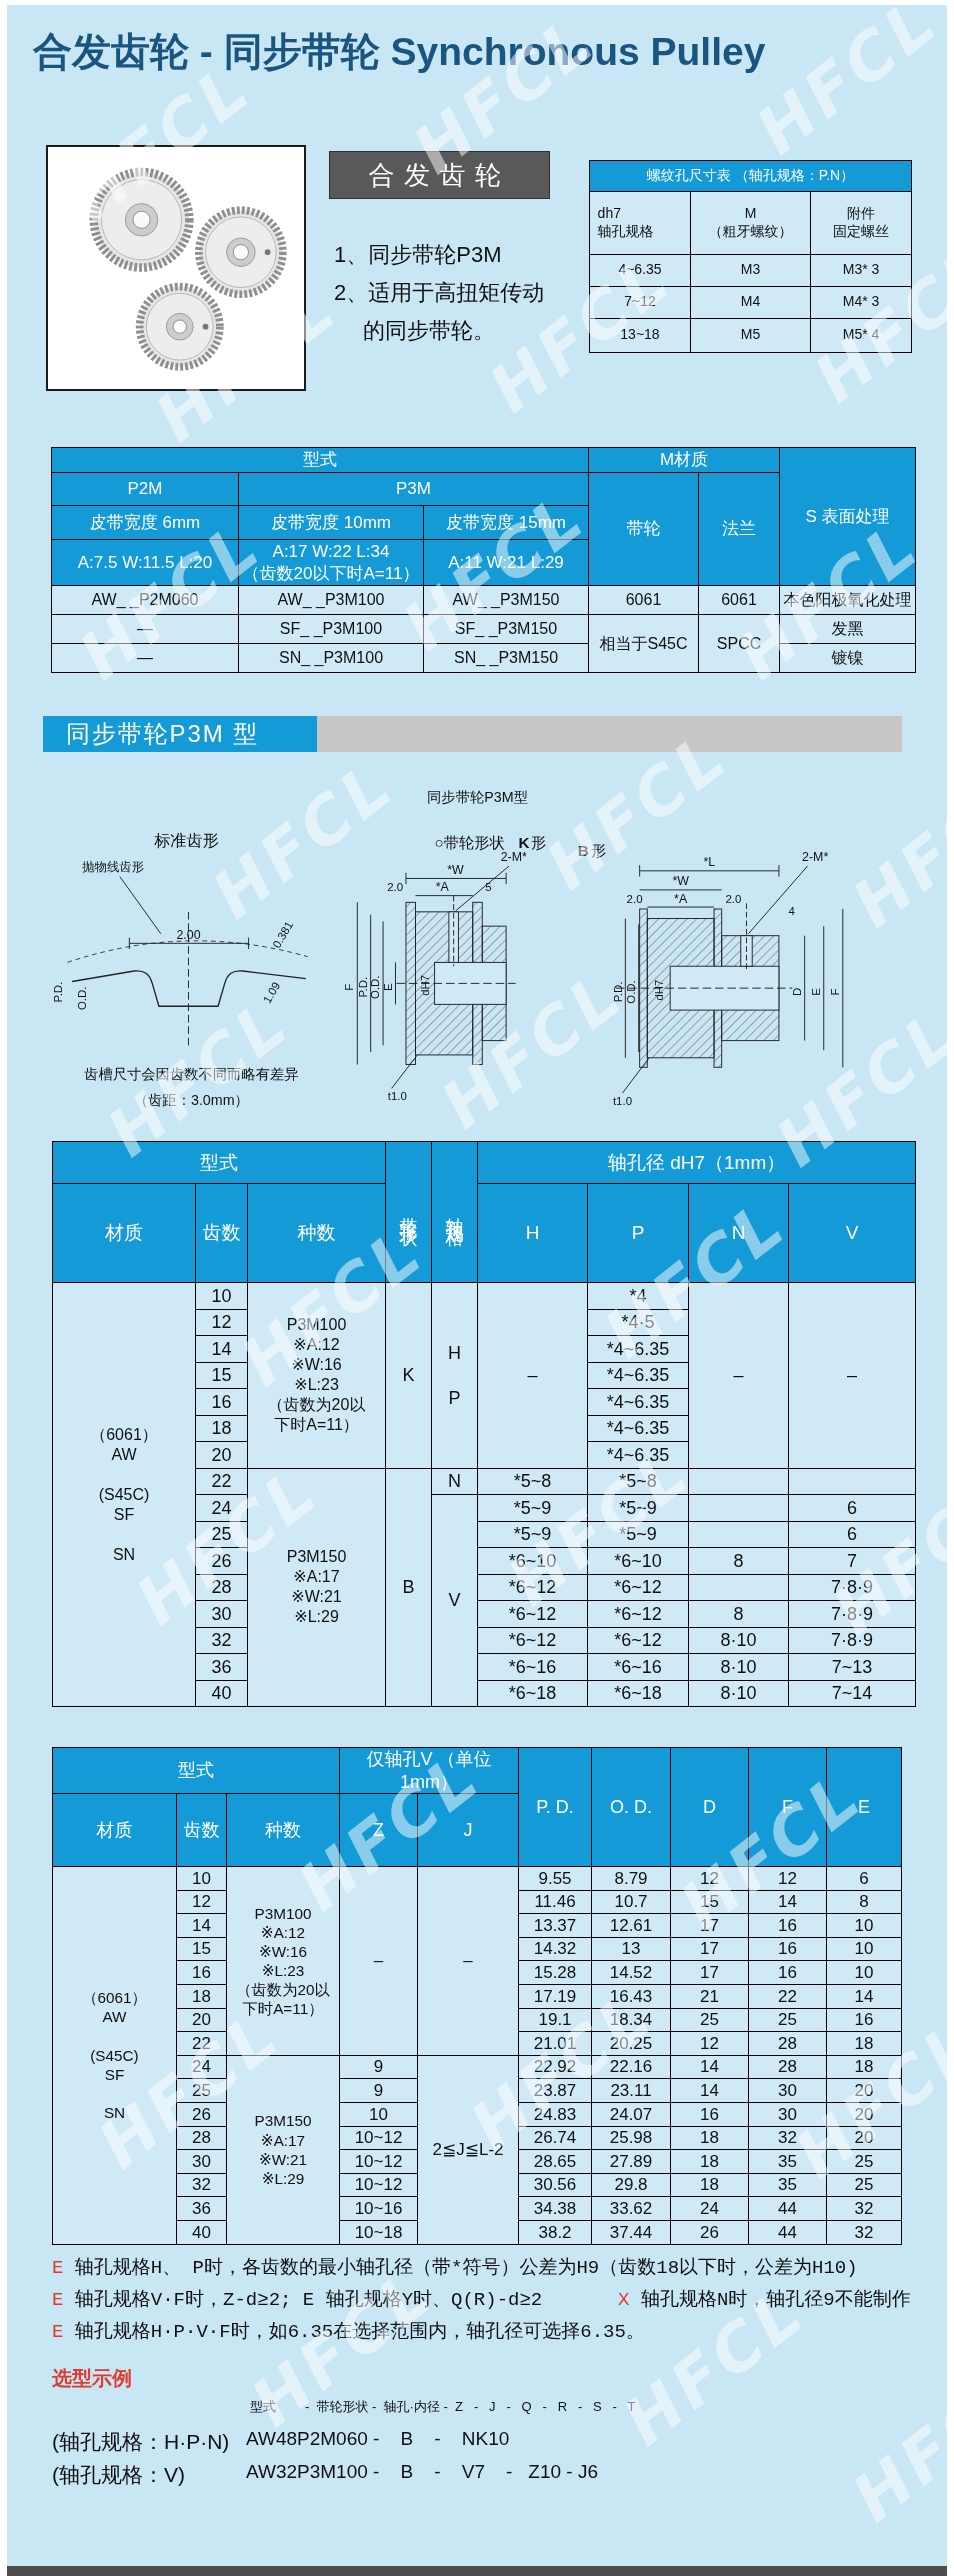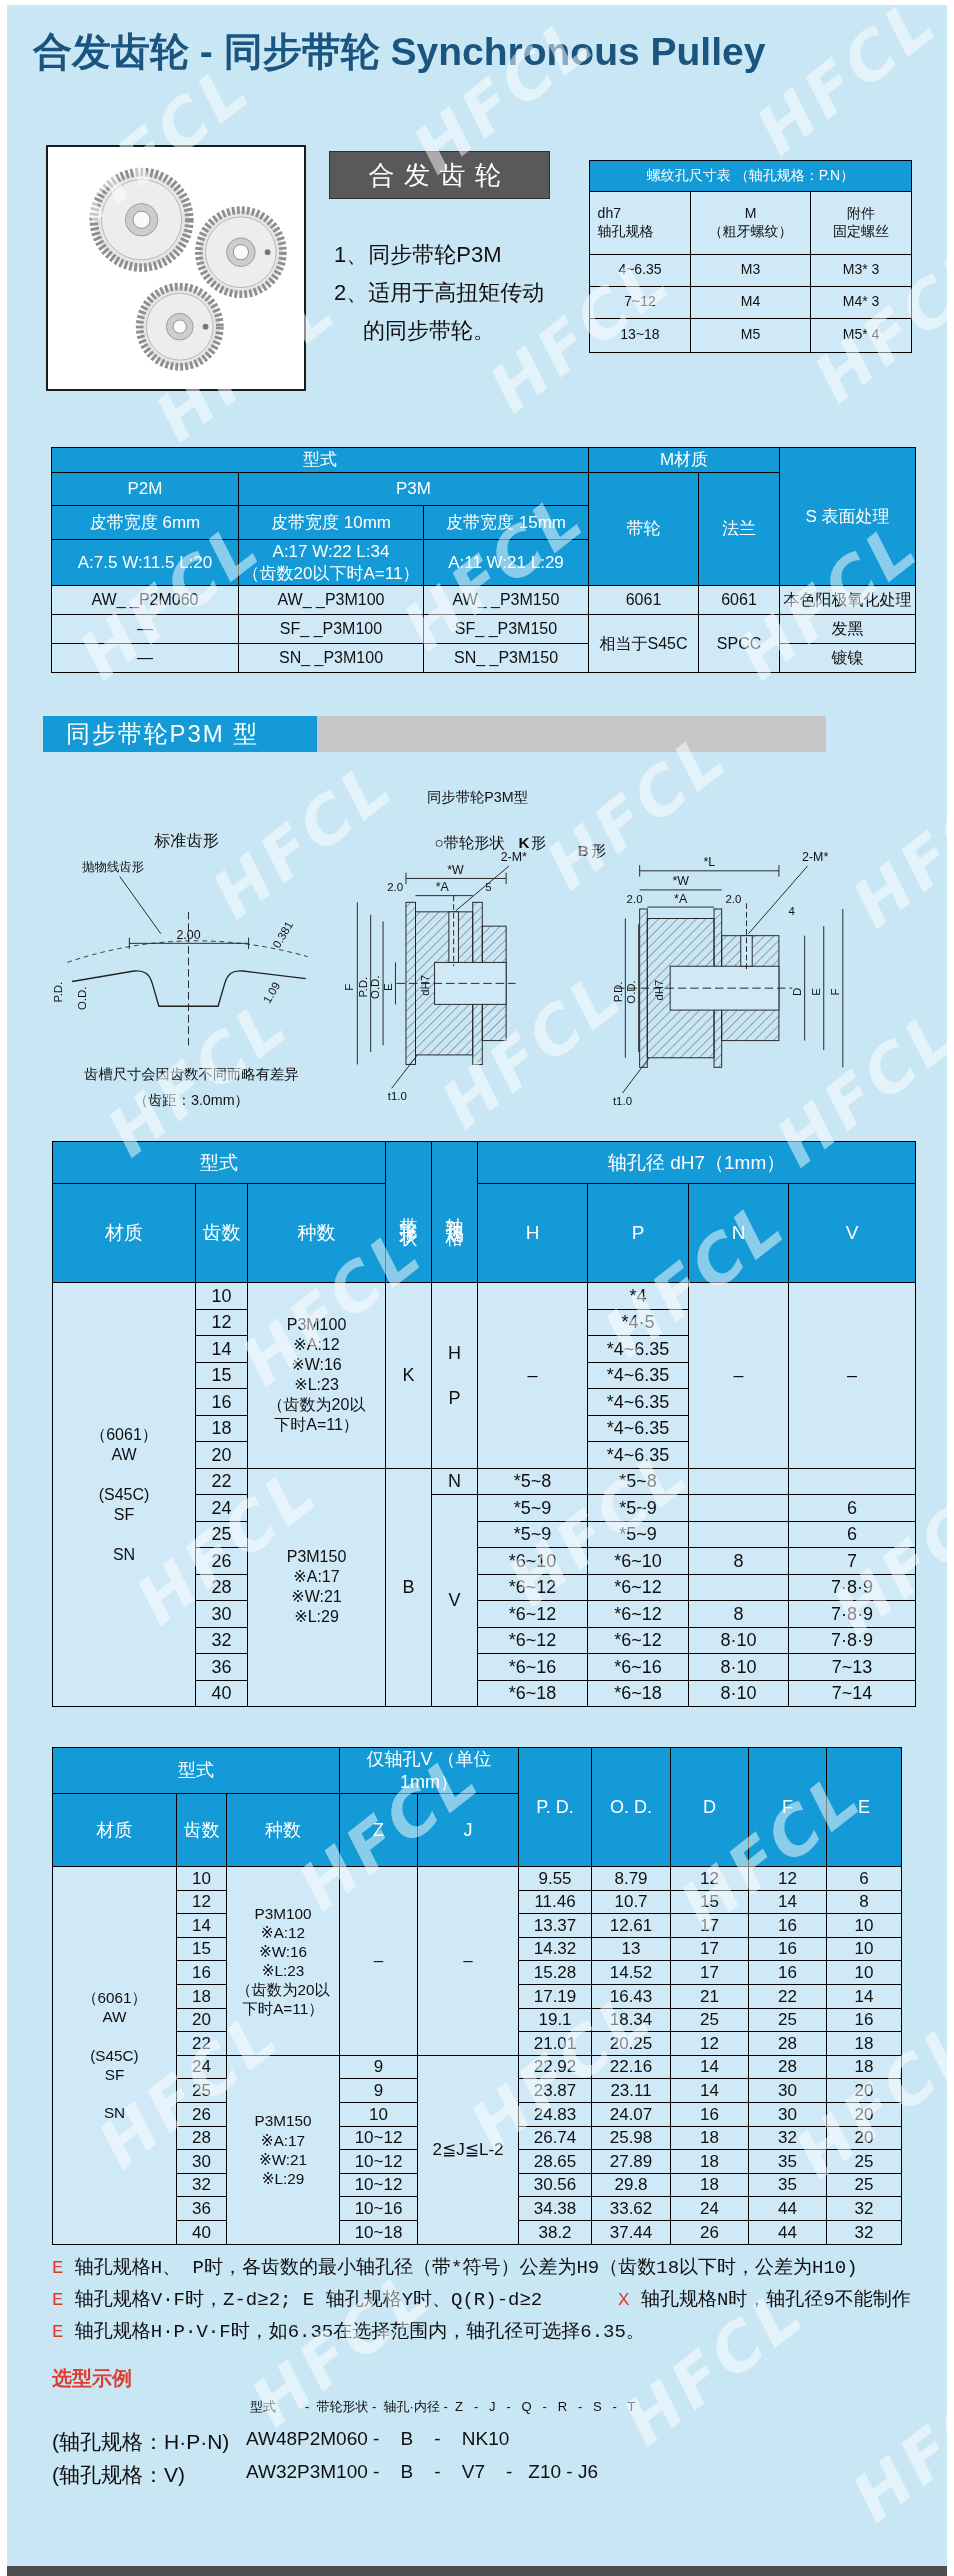--- a/index.html
+++ b/index.html
@@ -29,21 +29,21 @@
   table.tbl td{border:1px solid #000;text-align:center;vertical-align:middle;padding:0 1.9px;
                line-height:1.25;overflow:hidden;}
   table.tbl td.hd{background:#149bd7;color:#ffffff;}
   .pre{white-space:pre-line;}
   .pre-sp{white-space:pre;}
   .left{text-align:left !important;padding-left:7.6px !important;}
 
   .thread-tbl{position:absolute;left:589px;top:160px;width:323px;font-size:14px;}
   .type-tbl{position:absolute;left:51px;top:447px;width:864px;font-size:16px;}
   .type-tbl td.hd{font-size:17px;}
-  .banner{position:absolute;left:43px;top:716px;width:783px;height:36px;display:flex;}
+  .banner{position:absolute;left:43px;top:716px;width:859px;height:36px;display:flex;}
   .banner-blue{width:274px;background:#149bd7;color:#fff;font-size:24px;display:flex;
                align-items:center;padding-left:23px;box-sizing:border-box;letter-spacing:1.9px;}
   .banner-gray{flex:1;background:#c7c7c7;}
   .drawings{position:absolute;left:29px;top:764px;}
 
   .bore-tbl{position:absolute;left:52px;top:1141px;width:864px;font-size:18px;}
   .bore-tbl td.hd{font-size:19px;}
   .bore-tbl .small{font-size:16px;}
   .bore-tbl tbody tr{height:26.5px;}
   .dim-tbl{position:absolute;left:52px;top:1747px;width:849px;font-size:17px;}

